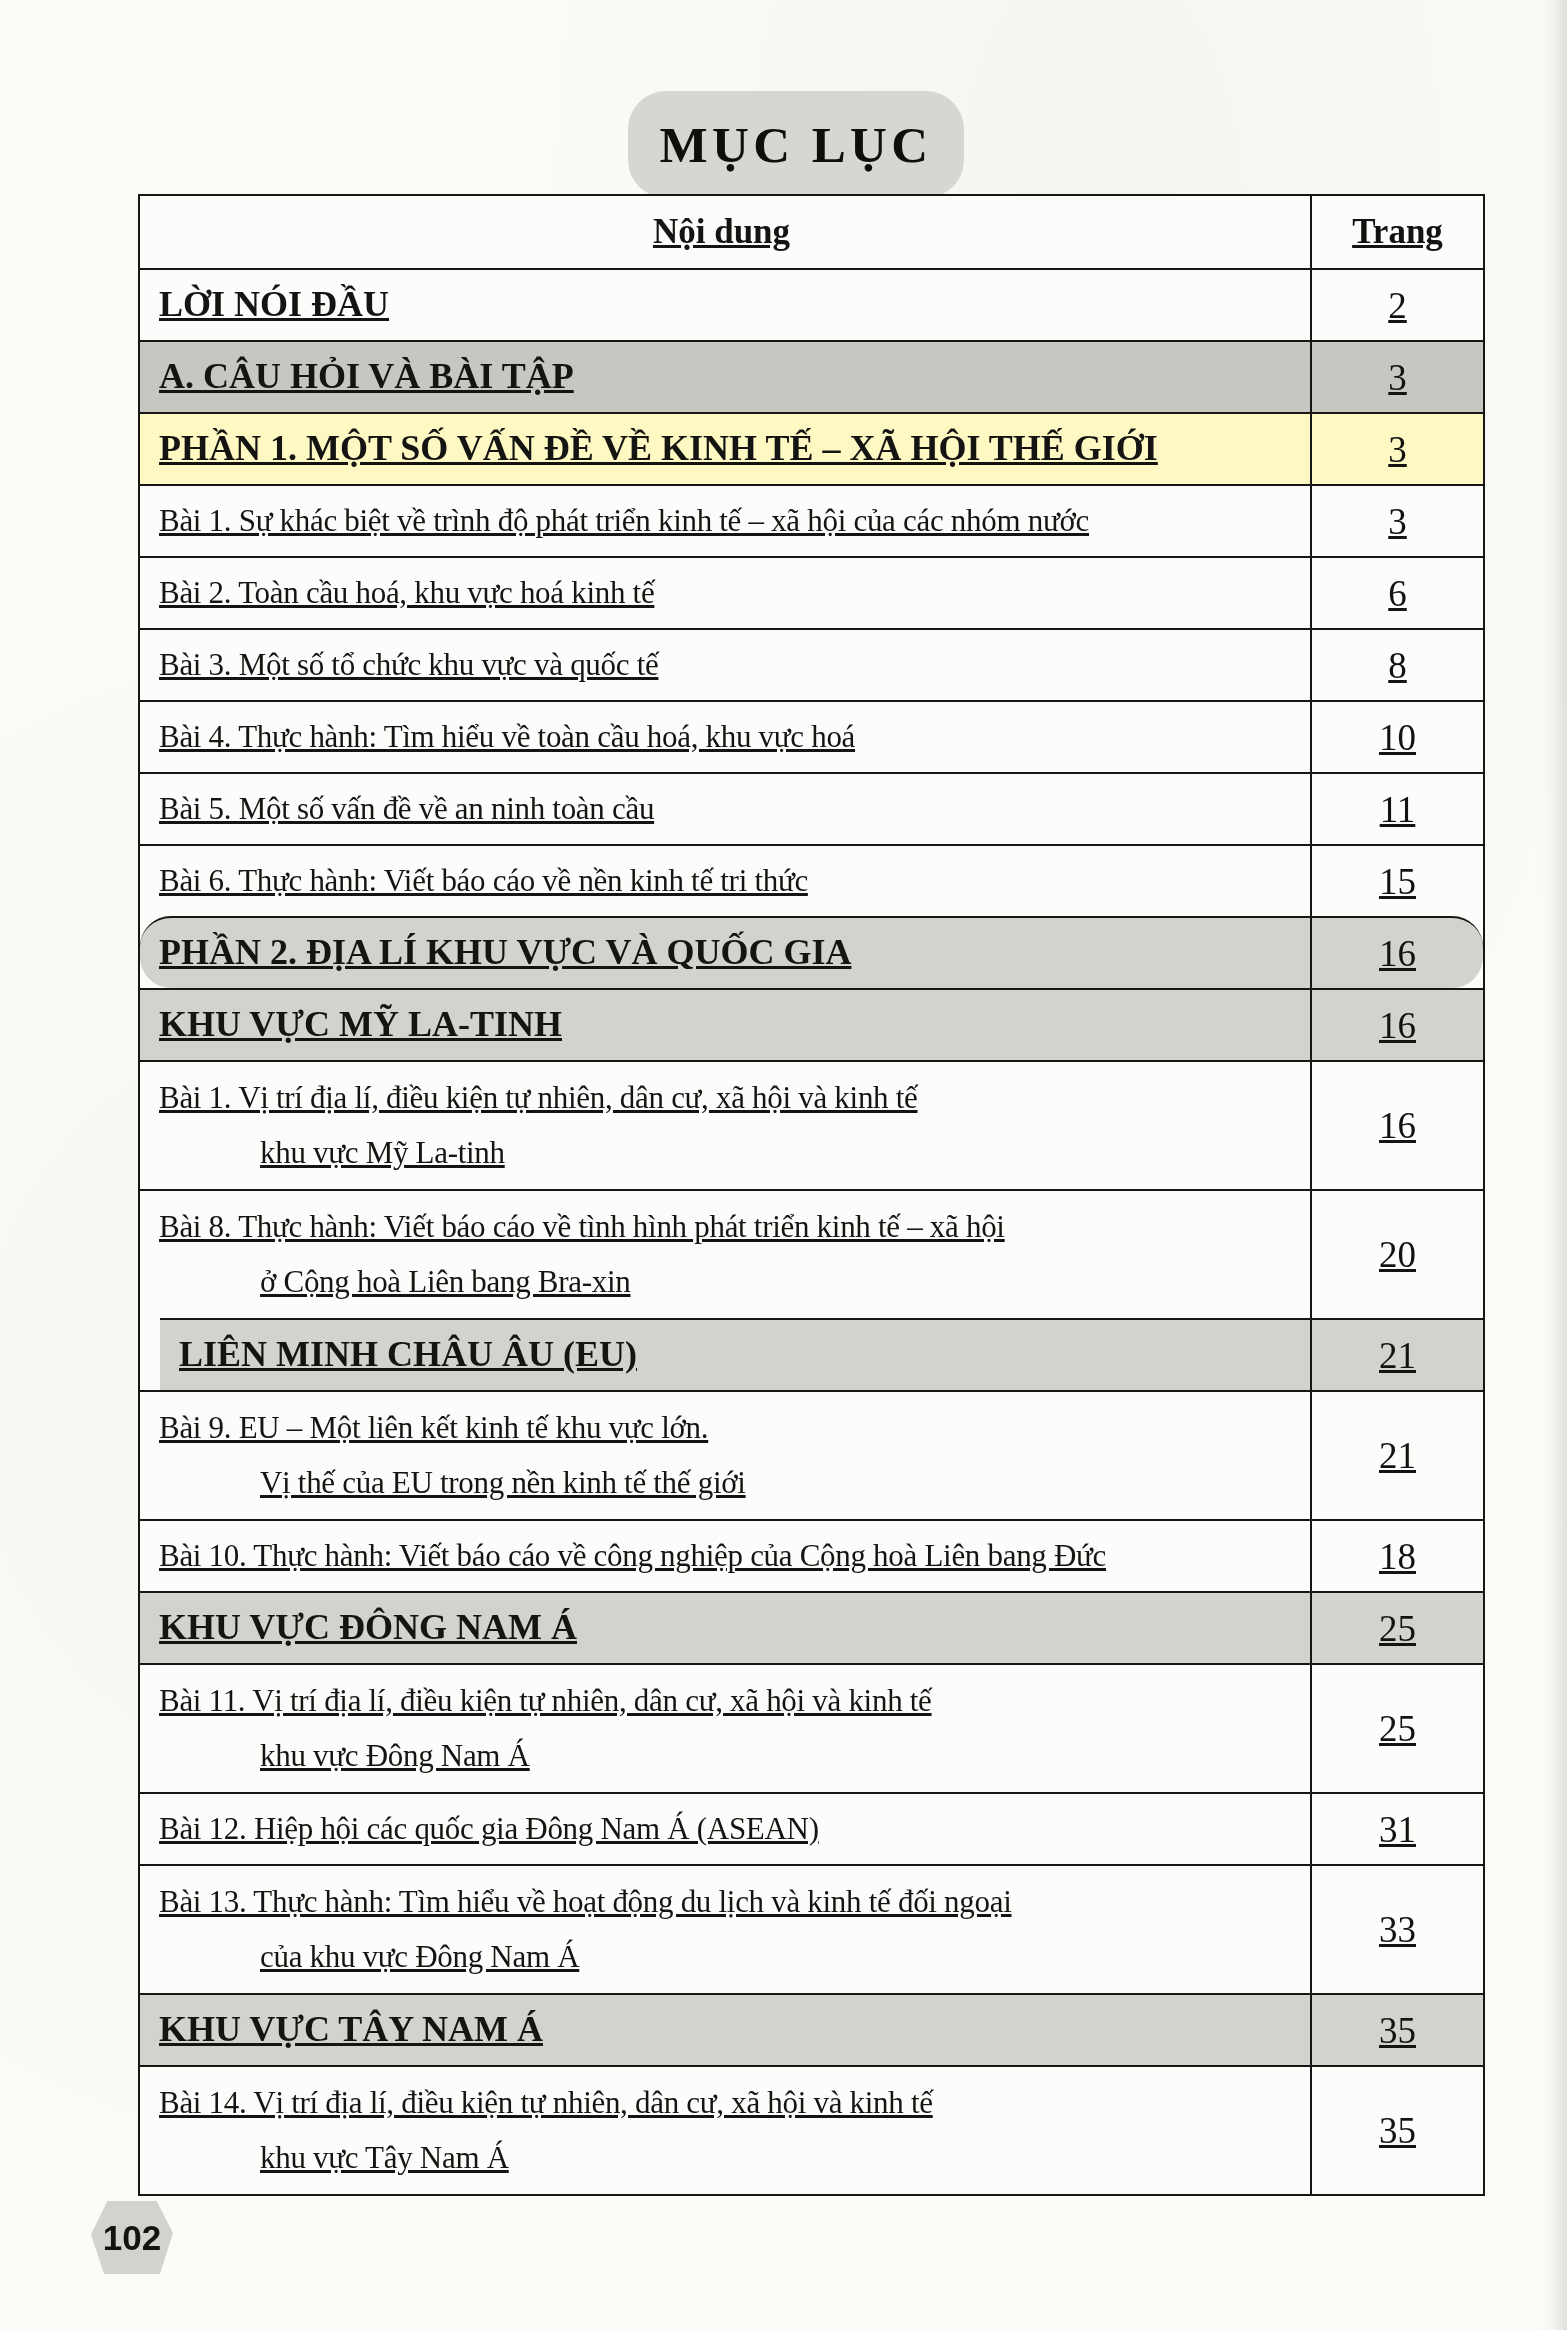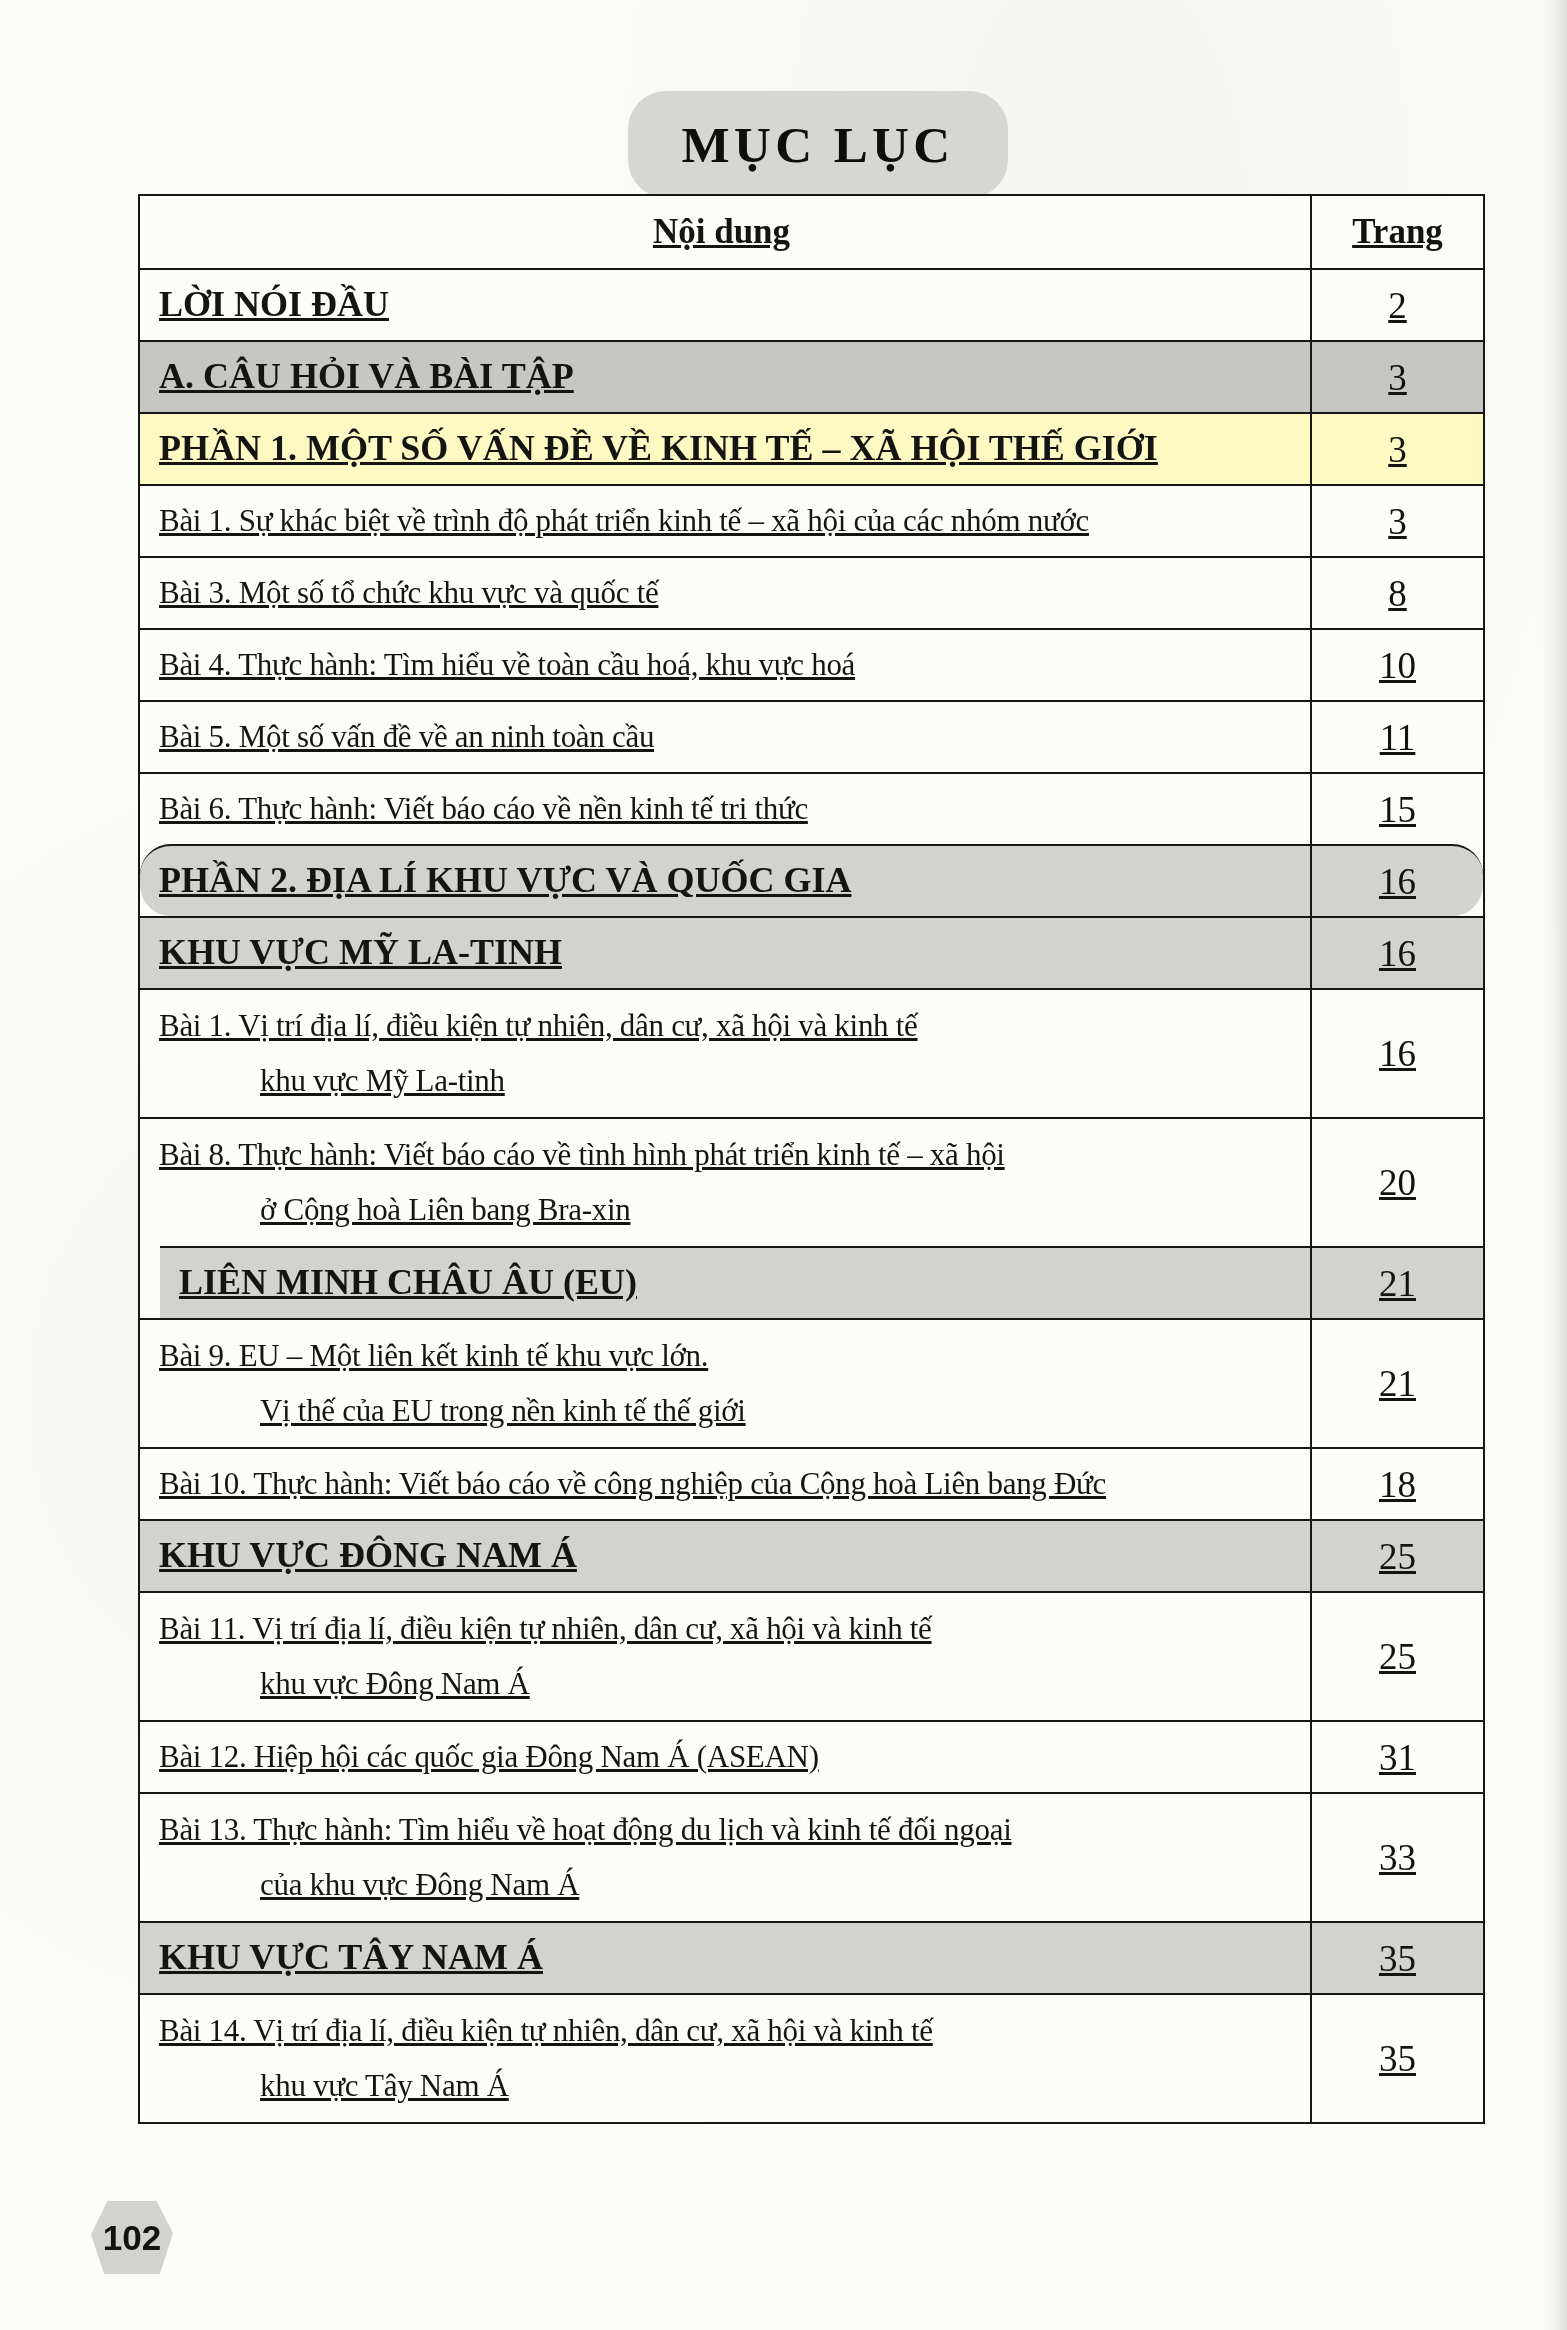--- a/index.html
+++ b/index.html
@@ -17,21 +17,21 @@
 
   
   .edge-shade {
     position:absolute; top:0; right:0; width:26px; height:100%;
     background:linear-gradient(to left, rgba(90,90,85,0.18), rgba(90,90,85,0.05) 55%, transparent);
   }
 
   
   .title-badge {
     position:absolute; top:91px; left:628px;
-    width:380px; height:107px;
+    width:336px; height:107px;
     background:#d6d6d2;
     border-radius:38px;
     display:flex; align-items:center; justify-content:center;
   }
   .title-badge .title-text {
     font-size:51px; font-weight:bold; letter-spacing:4.4px; color:#0e0e0c;
   }
 
   
   .toc {
@@ -115,20 +115,26 @@
       <div class="cell-page">3</div>
     </div>
     <div class="row">
       <div class="cell-content">
         <div class="line">Bài 1. Sự khác biệt về trình độ phát triển kinh tế – xã hội của các nhóm nước</div>
       </div>
       <div class="cell-page">3</div>
     </div>
     <div class="row">
       <div class="cell-content">
+        <div class="line">Bài 2. Toàn cầu hoá, khu vực hoá kinh tế</div>
+      </div>
+      <div class="cell-page">6</div>
+    </div>
+    <div class="row">
+      <div class="cell-content">
         <div class="line">Bài 3. Một số tổ chức khu vực và quốc tế</div>
       </div>
       <div class="cell-page">8</div>
     </div>
     <div class="row">
       <div class="cell-content">
         <div class="line">Bài 4. Thực hành: Tìm hiểu về toàn cầu hoá, khu vực hoá</div>
       </div>
       <div class="cell-page">10</div>
     </div>

